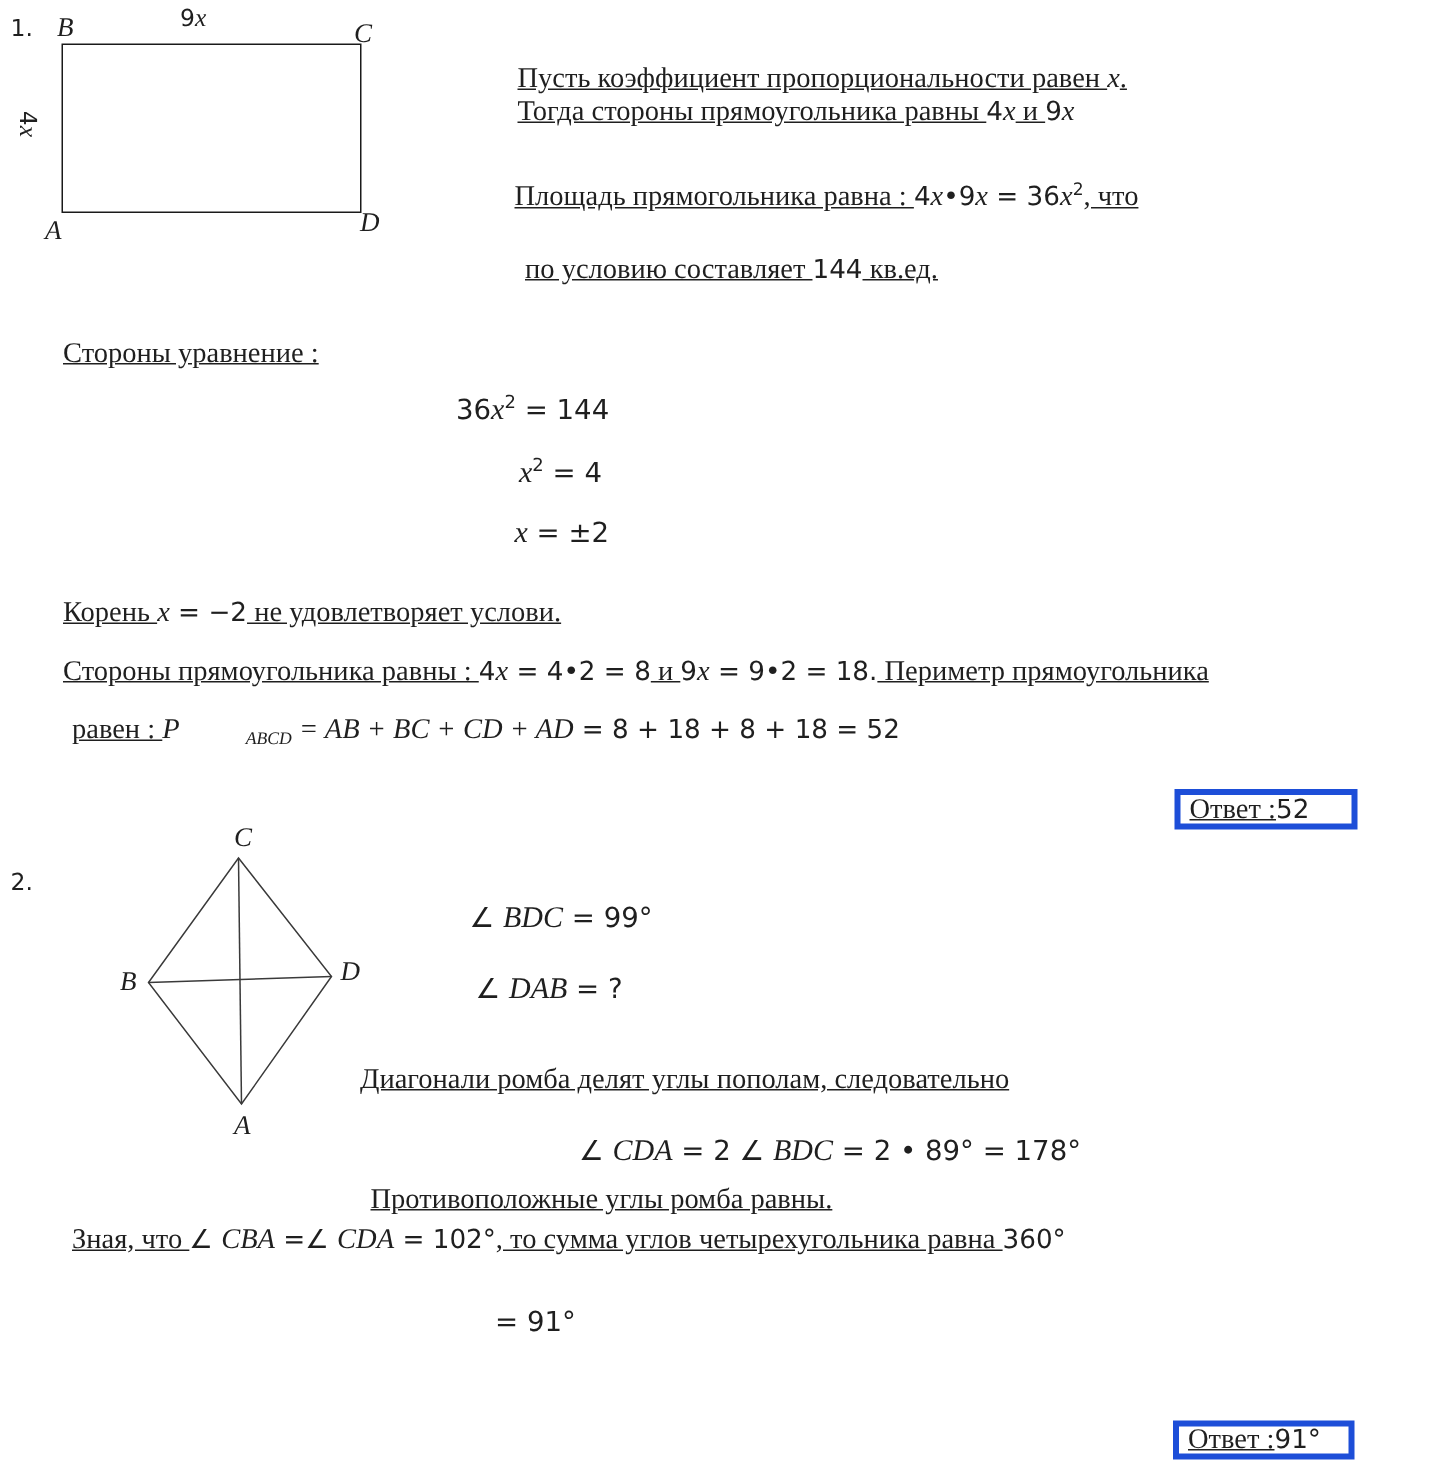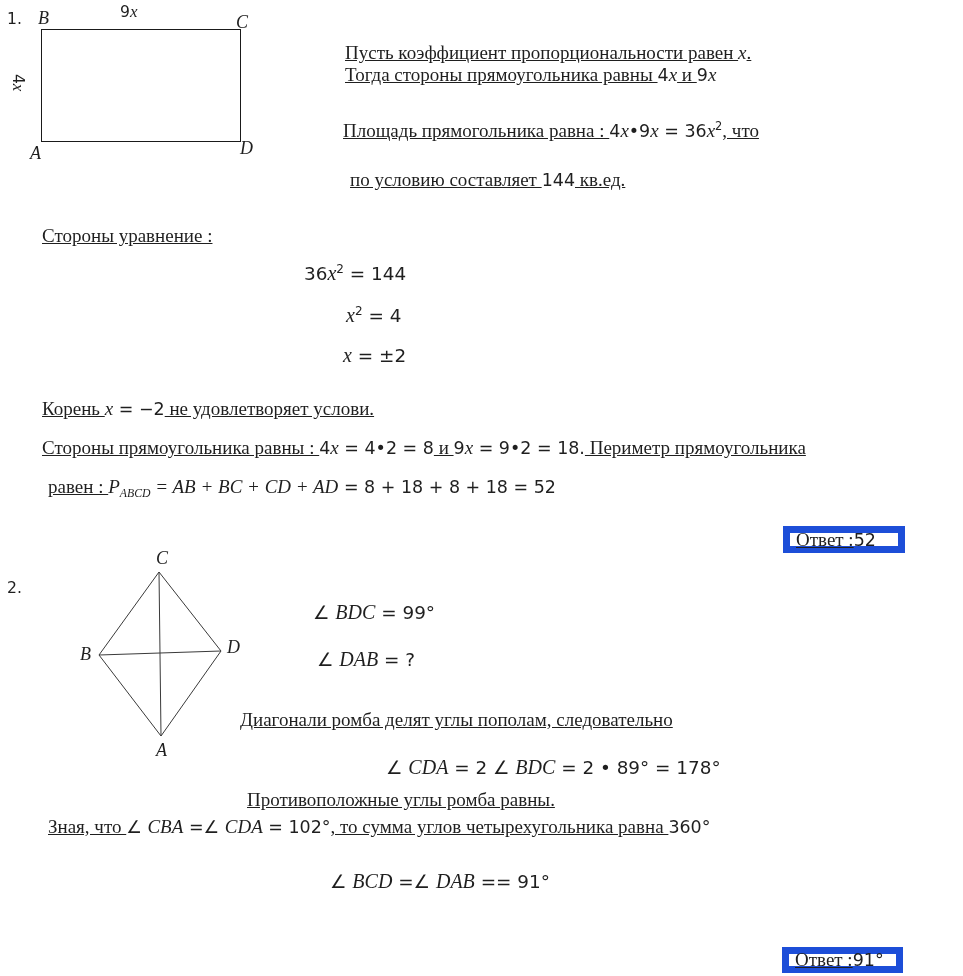--- a/index.html
+++ b/index.html
@@ -17,41 +17,41 @@
     line-height: 1.25;
     white-space: nowrap;
   }
   .eq { font-size: 20px; }
   .small { font-size: 17px; }
   
   .m-tx { font-family: "Liberation Serif", serif; font-style: normal; text-decoration: underline; }
   .m-it { font-family: "Liberation Serif", serif; font-style: italic; }
   .m-rm { font-family: "DejaVu Sans", sans-serif; font-size: 0.92em; }
   .m-sup { font-family: "DejaVu Sans", sans-serif; font-size: 0.6em; vertical-align: 0.6em; }
-  .m-sub { font-family: "Liberation Serif", serif; font-style: italic; font-size: 0.62em; vertical-align: -0.35em; }
+  .m-sub { font-family: "Liberation Serif", serif; font-style: italic; font-size: 0.62em; vertical-align: -0.35em; margin-left: 44px; }
   .vlabel {
     position: absolute;
     font-family: "Liberation Serif", serif;
     font-style: italic;
     font-size: 18px;
     white-space: nowrap;
   }
   .rect-shape {
     position: absolute;
     border: 1px solid #1a1a1a;
     background: transparent;
   }
   .rotated {
     transform: rotate(90deg);
     transform-origin: center center;
   }
   .diagram-svg { position: absolute; }
   .answer-box {
     position: absolute;
-    border: 7px solid #1d4ed8;
+    border: 4px solid #1d4ed8;
     display: flex;
     align-items: center;
     padding-left: 6px;
     font-size: 19px;
     white-space: nowrap;
     box-sizing: border-box;
   }
   .frac-line {
     display: flex;
     align-items: center;
@@ -109,20 +109,19 @@
 <span class="vlabel" style="left:156px;top:740px">A</span>
 
 <div class="line eq" style="left:313px;top:600px"><span class="m-rm">∠ </span><span class="m-it">BDC</span><span class="m-rm"> = 99°</span></div>
 <div class="line eq" style="left:317px;top:647px"><span class="m-rm">∠ </span><span class="m-it">DAB</span><span class="m-rm"> = ?</span></div>
 <div class="line" style="left:240px;top:708px"><span class="m-tx">Диагонали ромба делят углы пополам, следовательно</span></div>
 <div class="line eq" style="left:386px;top:755px"><span class="m-rm">∠ </span><span class="m-it">CDA</span><span class="m-rm"> = 2 ∠ </span><span class="m-it">BDC</span><span class="m-rm"> = 2 • 89° = 178°</span></div>
 <div class="line" style="left:247px;top:788px"><span class="m-tx">Противоположные углы ромба равны.</span></div>
 <div class="line" style="left:48px;top:815px"><span class="m-tx">Зная, что  </span><span class="m-rm">∠ </span><span class="m-it">CBA</span><span class="m-rm"> =∠ </span><span class="m-it">CDA</span><span class="m-rm"> = 102°</span><span class="m-tx">, то сумма углов четырехугольника равна </span><span class="m-rm">360°</span></div>
 
 <div class="line frac-line" style="left:330px;top:855px">
-  <span><span class="m-rm">∠ </span><span class="m-it">BCD</span><span class="m-rm"> =∠ </span><span class="m-it">DAB</span><span class="m-rm"> = </span></span>
   <span><span class="m-rm">= 91°</span></span>
 </div>
 
 <div class="answer-box" style="left:782px;top:947px;width:121px;height:26px">
     <span class="m-tx">Ответ :  </span>
     <span class="m-rm">91°</span>
   </div>
 
 </body></html>

